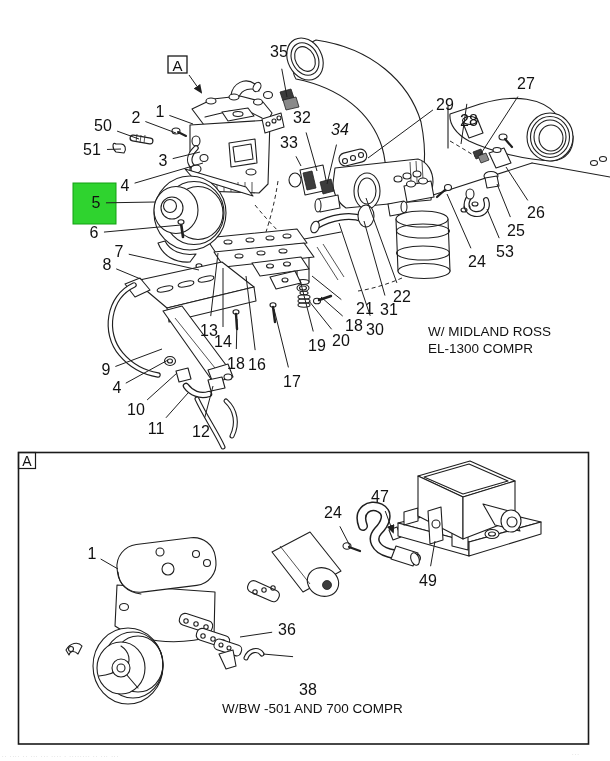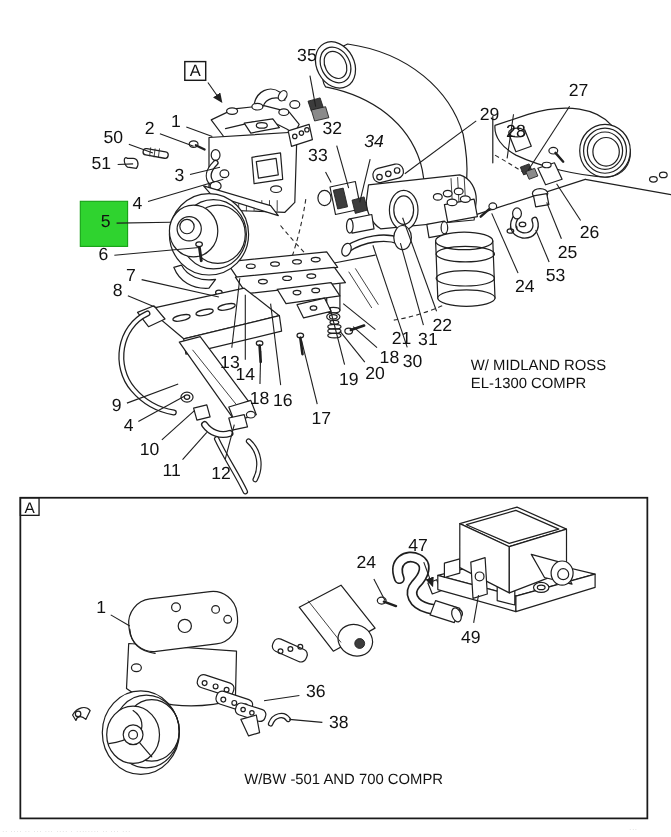--- a/index.html
+++ b/index.html
@@ -463,21 +463,21 @@
       <div class="lbl" style="left: 477px; top: 262px;">24</div>
       <div class="lbl" style="left: 279px; top: 52px;">35</div>
       <div class="lbl" style="left: 302px; top: 118px;">32</div>
       <div class="lbl" style="left: 289px; top: 143px;">33</div>
       <div class="lbl" style="left: 340px; top: 130px; font-style: italic;">34</div>
       <div class="lbl" style="left: 92px; top: 554px;">1</div>
       <div class="lbl" style="left: 333px; top: 513px;">24</div>
       <div class="lbl" style="left: 380px; top: 497px;">47</div>
       <div class="lbl" style="left: 428px; top: 581px;">49</div>
       <div class="lbl" style="left: 287px; top: 630px;">36</div>
-      <div class="lbl" style="left: 308px; top: 658px;">38</div>
+      <div class="lbl" style="left: 308px; top: 690px;">38</div>
     </div>
 
 <div class="alab" style="left:177.5px;top:65px;font-size:15px;">A</div>
 <div class="alab" style="left:27px;top:461px;">A</div>
 
 <div class="cap" style="left:428px;top:323px;">
   <div>W/ MIDLAND ROSS</div>
   <div>EL-1300 COMPR</div>
 </div>
 <div class="cap" style="left:222px;top:700px;">W/BW -501 AND 700 COMPR</div>

